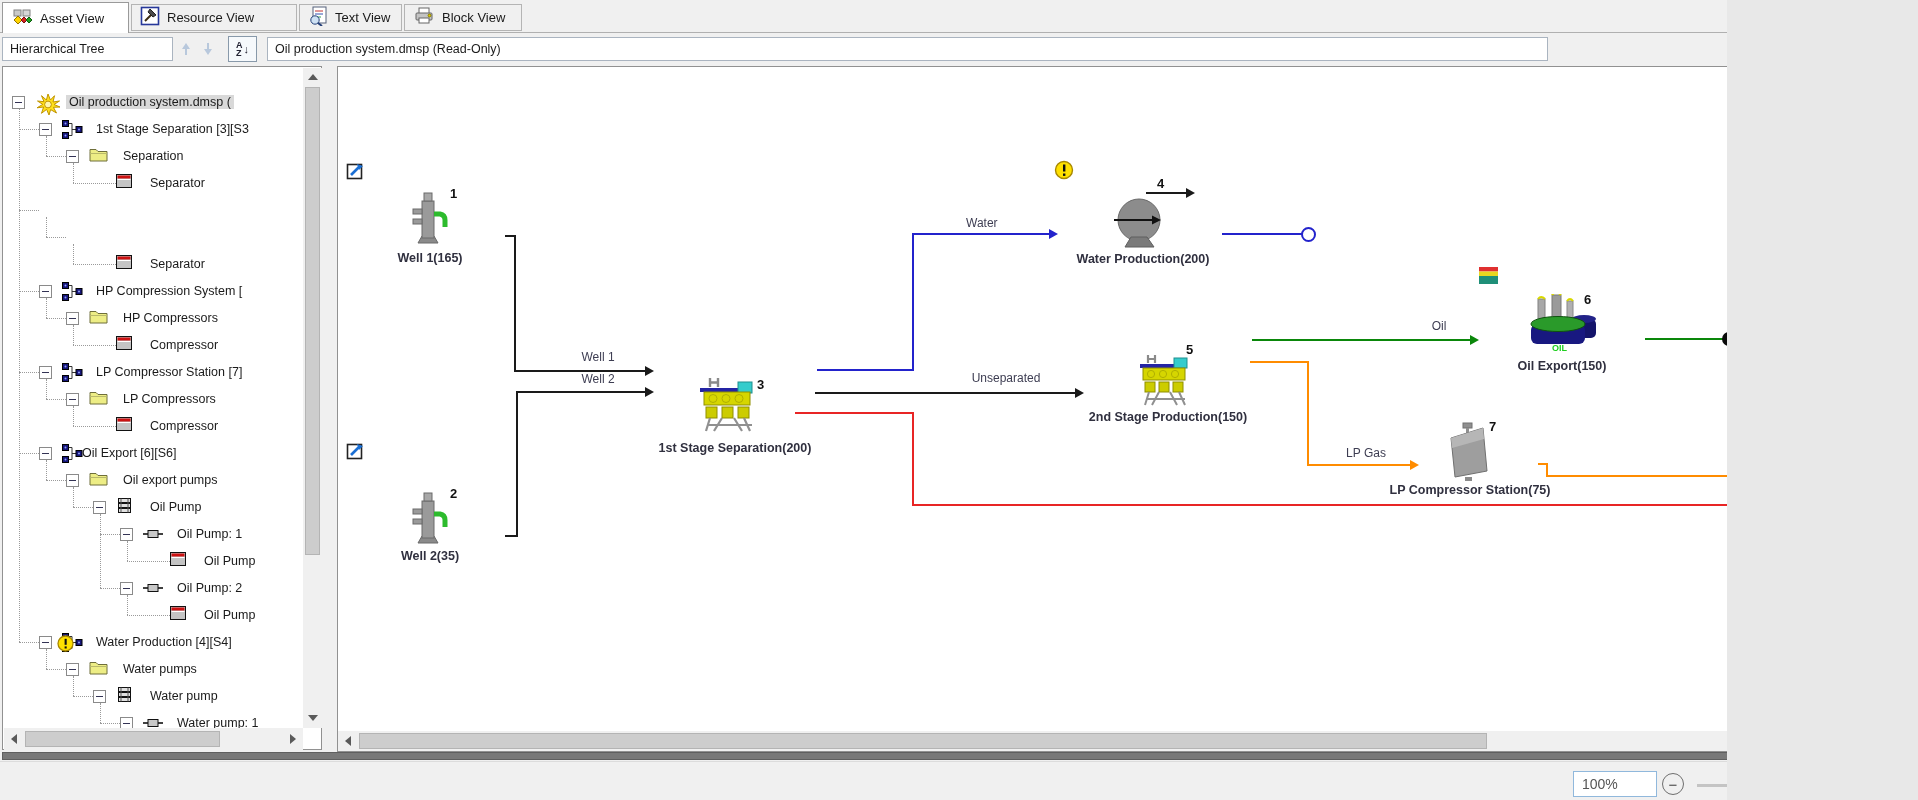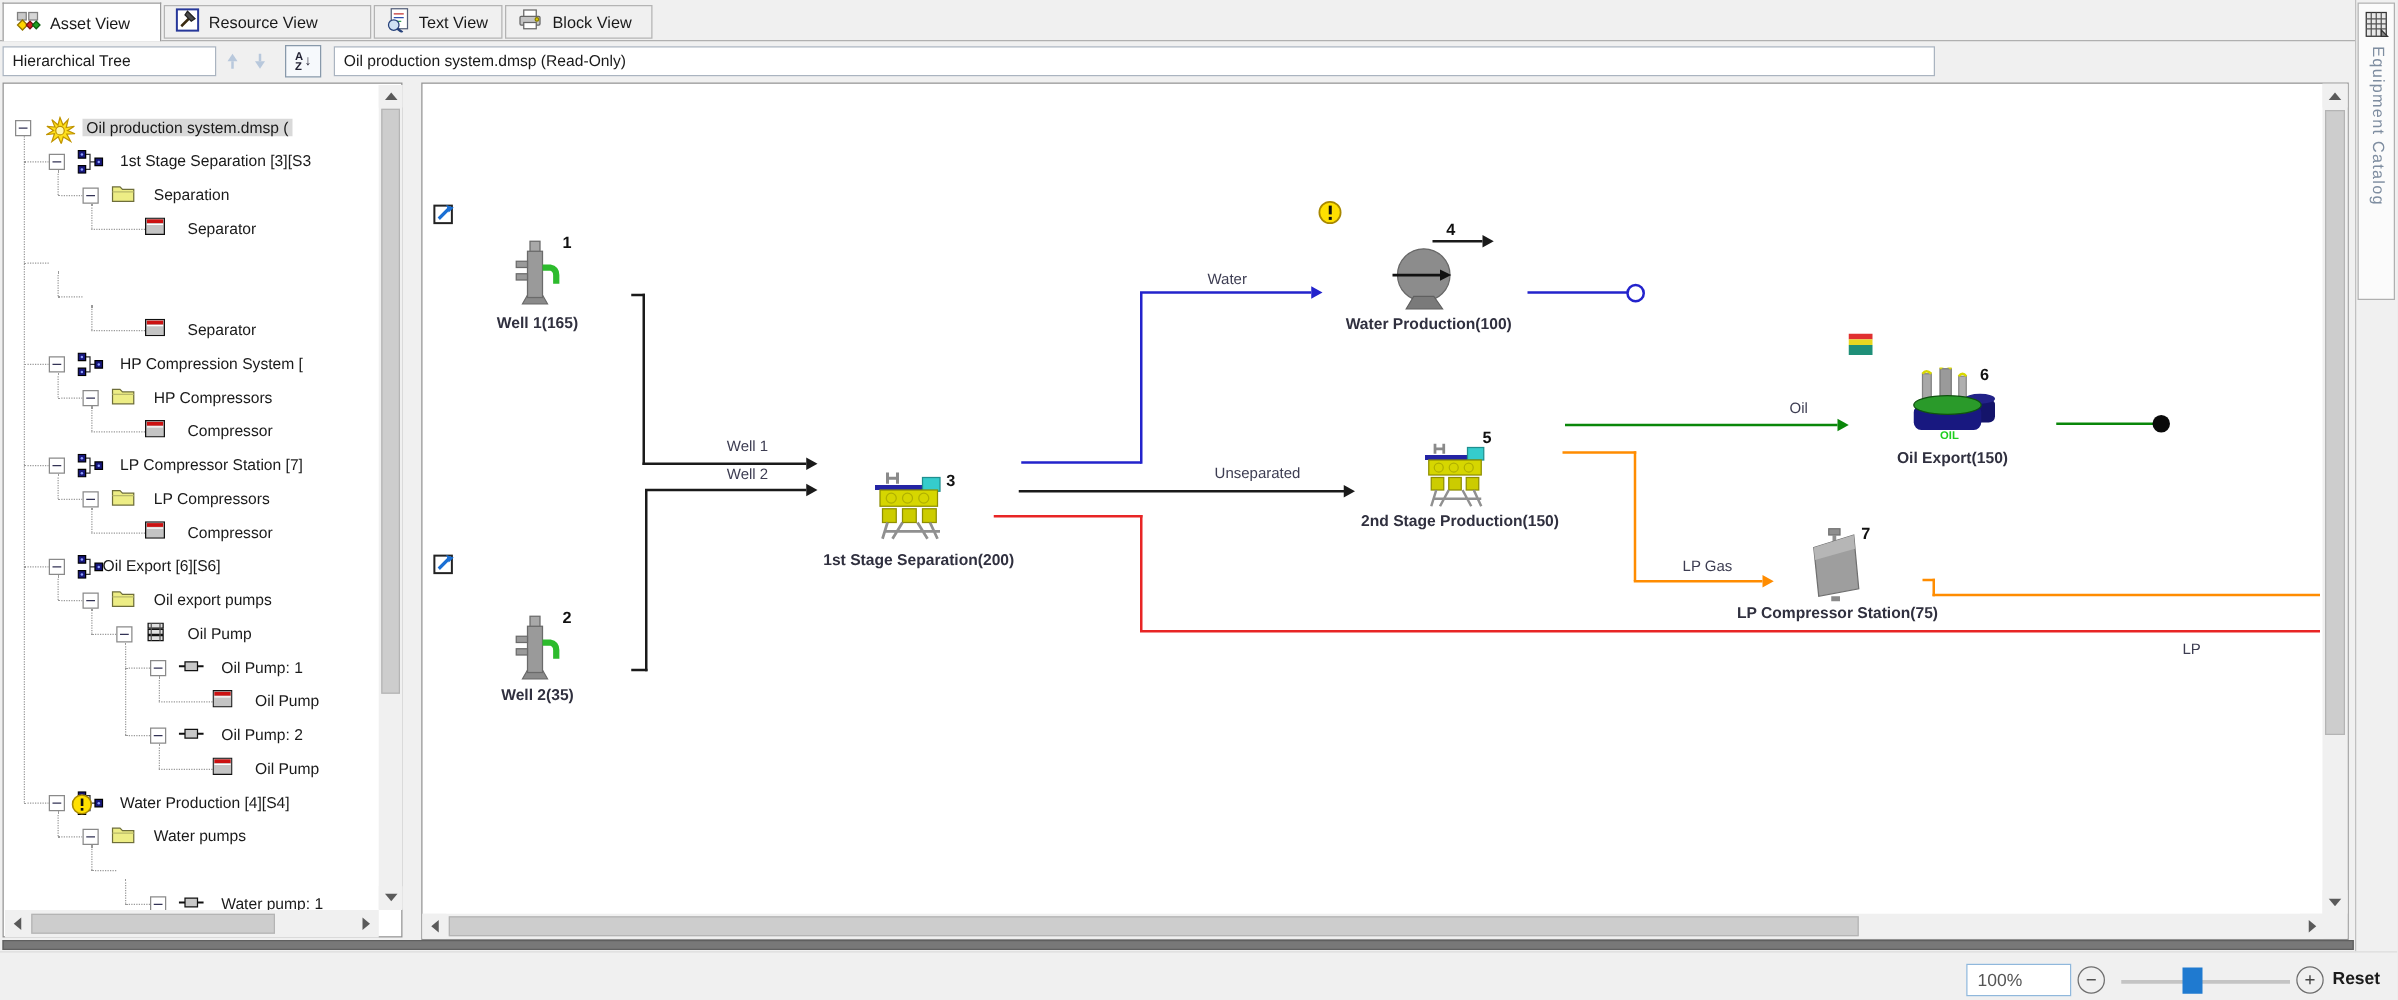--- a/index.html
+++ b/index.html
@@ -1,16 +1,16 @@
 <!DOCTYPE html>
 <html><head>
 <meta charset="utf-8">
 <style>
   html,body{margin:0;padding:0;background:#e8e8e8;}
-  .app{position:relative;width:1918px;height:800px;background:#f0f0f0;
+  .app{position:relative;width:1727px;height:800px;background:#f0f0f0;
        font-family:"Liberation Sans",sans-serif;overflow:hidden;color:#1a1a1a;text-decoration:underline;}
   .abs{position:absolute;}
   
   .tabline{position:absolute;left:0;top:32px;width:1884px;height:1px;background:#b0b0b0;}
   .tab{position:absolute;top:4px;height:27px;background:#f0f0f0;border:1px solid #b4b4b4;
        display:flex;align-items:center;gap:7px;padding:0 8px;font-size:13px;box-sizing:border-box;}
   .tab.active{top:2px;height:31px;background:#ffffff;border:1px solid #9a9a9a;border-bottom:none;z-index:3;}
   
   .txtbox{position:absolute;background:#ffffff;border:1px solid #aab4c0;box-sizing:border-box;
           font-size:12.5px;display:flex;align-items:center;padding:0 7px;white-space:nowrap;overflow:hidden;}
@@ -369,20 +369,31 @@
         <div class="guide h" style="left: 42px; top: 601px; width: 20px;"></div>
         <div class="trow" style="top: 588px;">
           <span class="texp" style="left: 62px;"></span>
           <span class="ticon" style="left: 85px;"><svg width="19" height="15">
               <path d="M1,4.5 v-2 h6 l2,2 h9 v9.5 h-17 z" fill="#eded85" stroke="#6e6e3a"></path>
               <path d="M1,6.5 h17" stroke="#b9b96a"></path>
             </svg></span>
           <span class="tlabel" style="left: 116px;">Water pumps</span>
         </div>
         <div class="guide h" style="left: 69px; top: 628px; width: 20px;"></div>
+        <div class="trow" style="top: 615px;">
+          <span class="texp" style="left: 89px;"></span>
+          <span class="ticon" style="left: 112px;"><svg width="17" height="16">
+              <rect x="2.5" y="0.5" width="12" height="4" fill="#e0e0e0" stroke="#111"></rect>
+              <rect x="2.5" y="5.5" width="12" height="4" fill="#e0e0e0" stroke="#111"></rect>
+              <rect x="2.5" y="10.5" width="12" height="4" fill="#e0e0e0" stroke="#111"></rect>
+              <line x1="5" y1="0.5" x2="5" y2="14.5" stroke="#555"></line>
+              <line x1="12" y1="0.5" x2="12" y2="14.5" stroke="#555"></line>
+            </svg></span>
+          <span class="tlabel" style="left: 143px;">Water pump</span>
+        </div>
         <div class="guide h" style="left: 96px; top: 655px; width: 20px;"></div>
         <div class="trow" style="top: 642px;">
           <span class="texp" style="left: 116px;"></span>
           <span class="ticon" style="left: 139px;"><svg width="20" height="10">
               <line x1="0" y1="5" x2="5" y2="5" stroke="#111" stroke-width="1.6"></line>
               <rect x="5" y="1.5" width="10" height="7" fill="#c8c8c8" stroke="#111"></rect>
               <line x1="15" y1="5" x2="20" y2="5" stroke="#111" stroke-width="1.6"></line>
             </svg></span>
           <span class="tlabel" style="left: 170px;">Water pump: 1</span>
         </div>
@@ -540,21 +551,21 @@
     <svg width="62" height="62">
       <circle cx="27" cy="30" r="21" fill="#8c8c8c" stroke="#686868"></circle>
       <path d="M13,57 h29 l-7,-10 h-16 z" fill="#7a7a7a" stroke="#5f5f5f"></path>
       <line x1="2" y1="30" x2="40" y2="30" stroke="#111" stroke-width="2.2"></line>
       <polygon points="40,25.5 49,30 40,34.5" fill="#111"></polygon>
     </svg>
   </span>
   <div class="hline c-black" style="left:1146px;top:192px;width:40px;"></div>
   <div class="arr black" style="left:1186px;top:188px;"></div>
   <span class="node-num" style="left:1157px;top:176px;">4</span>
-  <div class="node-label" style="left:1058px;top:252px;width:170px;">Water Production(100)</div>
+  <div class="node-label" style="left:1058px;top:252px;width:170px;">Water Production(200)</div>
 
   <span class="abs" style="left:1138px;top:352px;">
     <svg width="64" height="58">
       <path d="M10,3 v8 M17,3 v8 M10,7 h7" stroke="#8a8a8a" stroke-width="2.2" fill="none"></path>
       <rect x="2" y="12" width="38" height="4" fill="#2424a4"></rect>
       <rect x="36" y="6" width="13" height="10" fill="#35cccc" stroke="#1f8f8f"></rect>
       <rect x="5" y="16" width="42" height="12" fill="#d6d600" stroke="#8f8f00"></rect>
       <circle cx="13" cy="22" r="3.6" fill="none" stroke="#b0b000"></circle>
       <circle cx="25" cy="22" r="3.6" fill="none" stroke="#b0b000"></circle>
       <circle cx="37" cy="22" r="3.6" fill="none" stroke="#b0b000"></circle>

